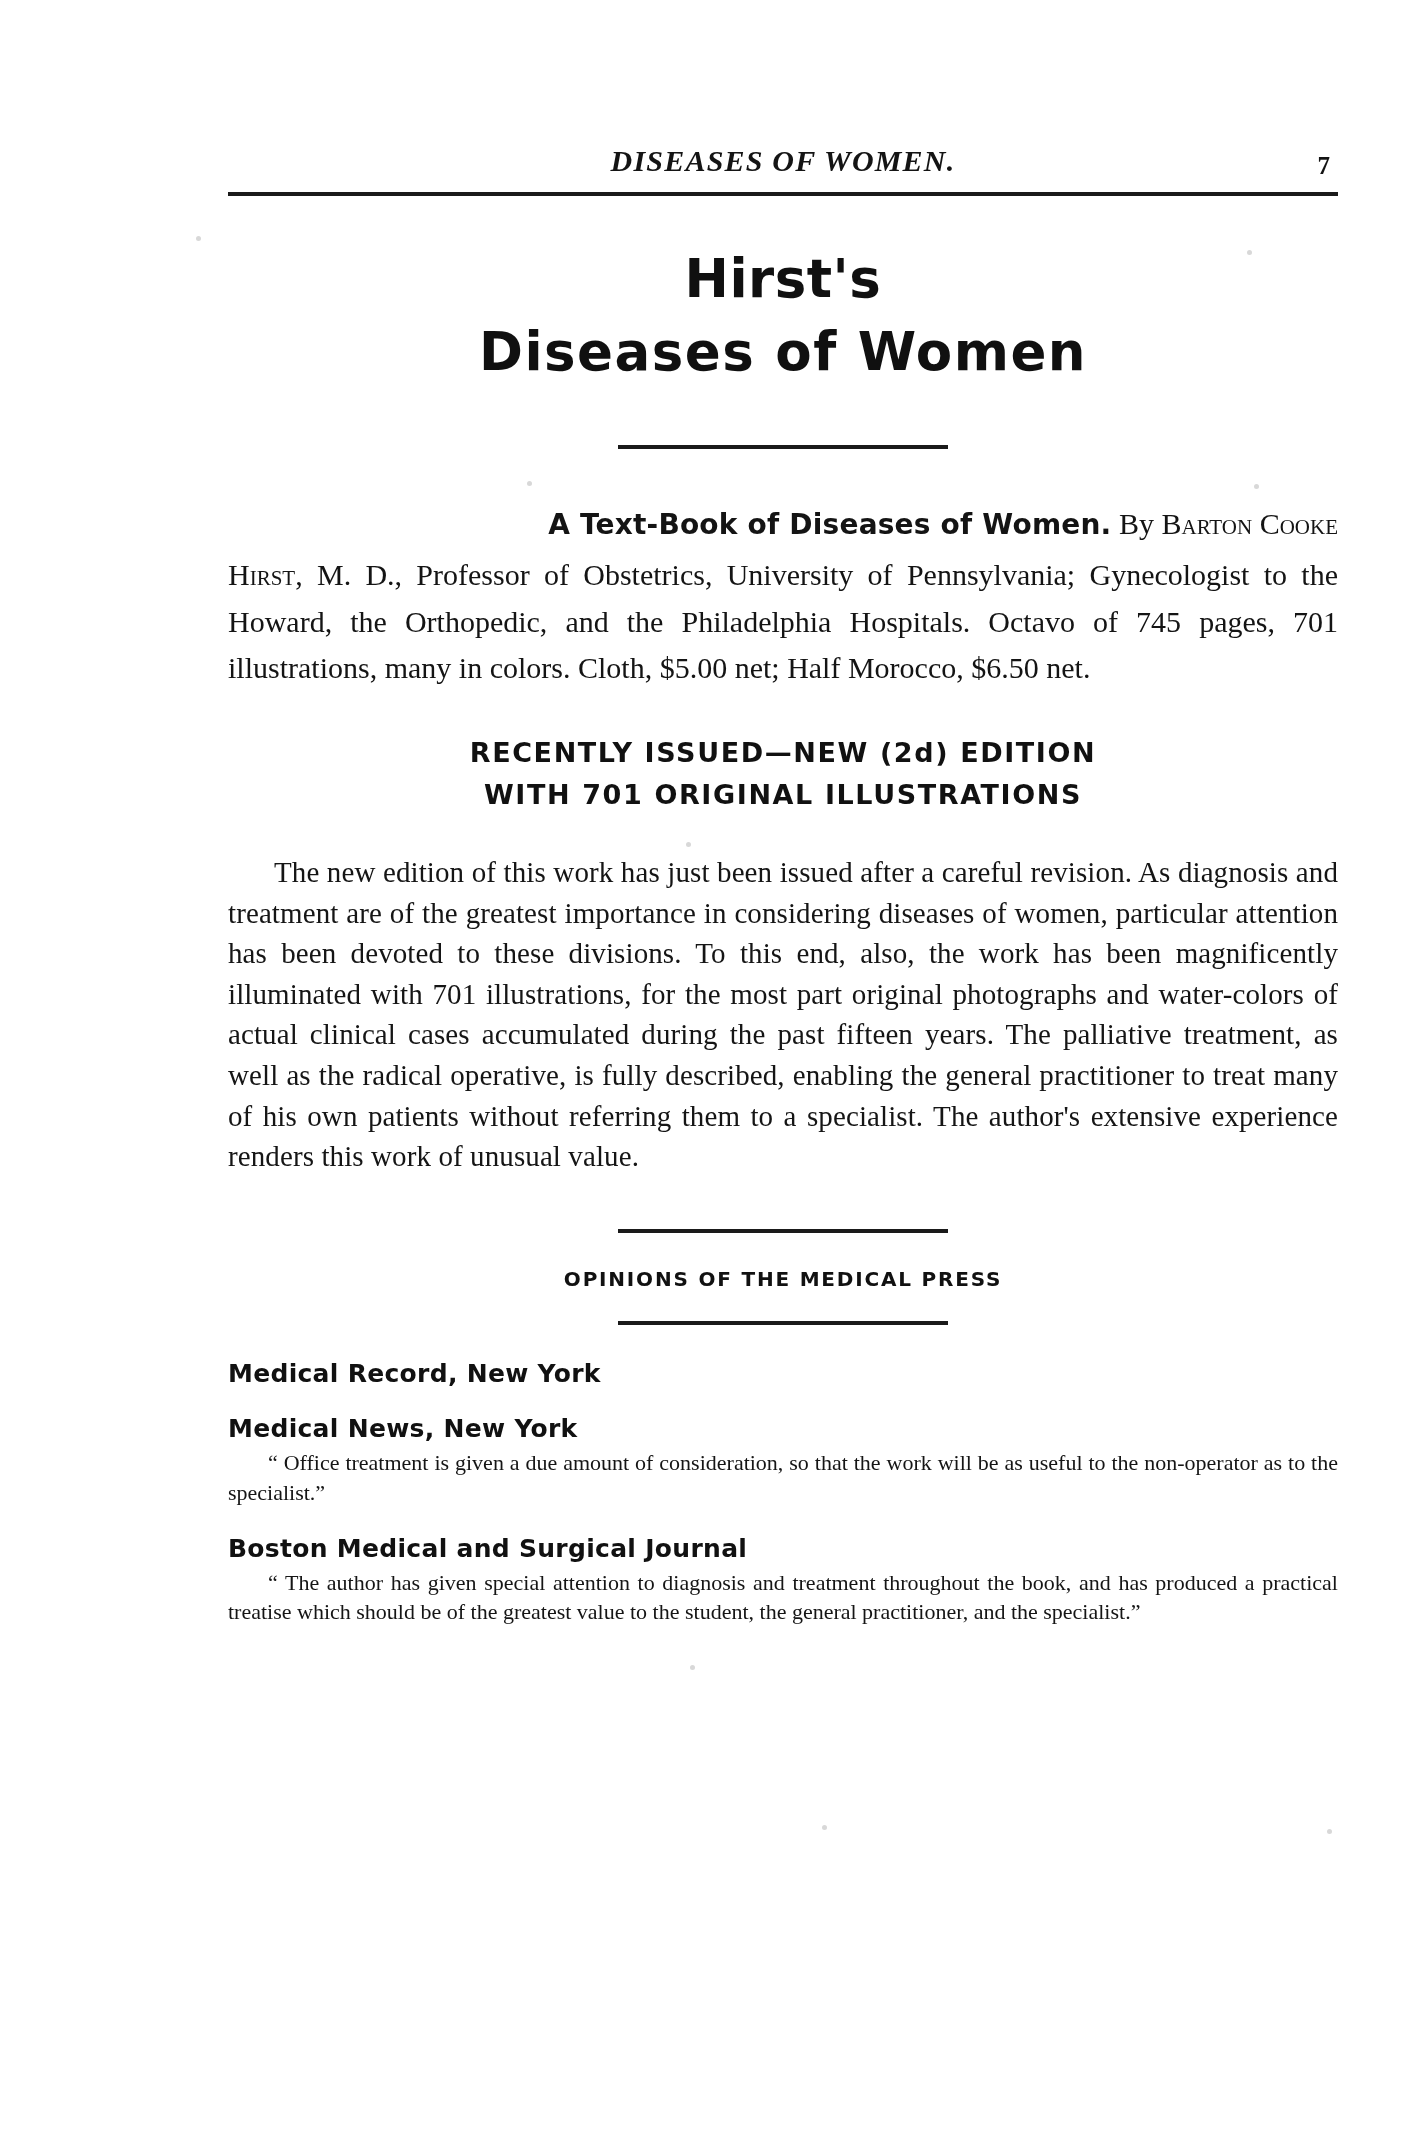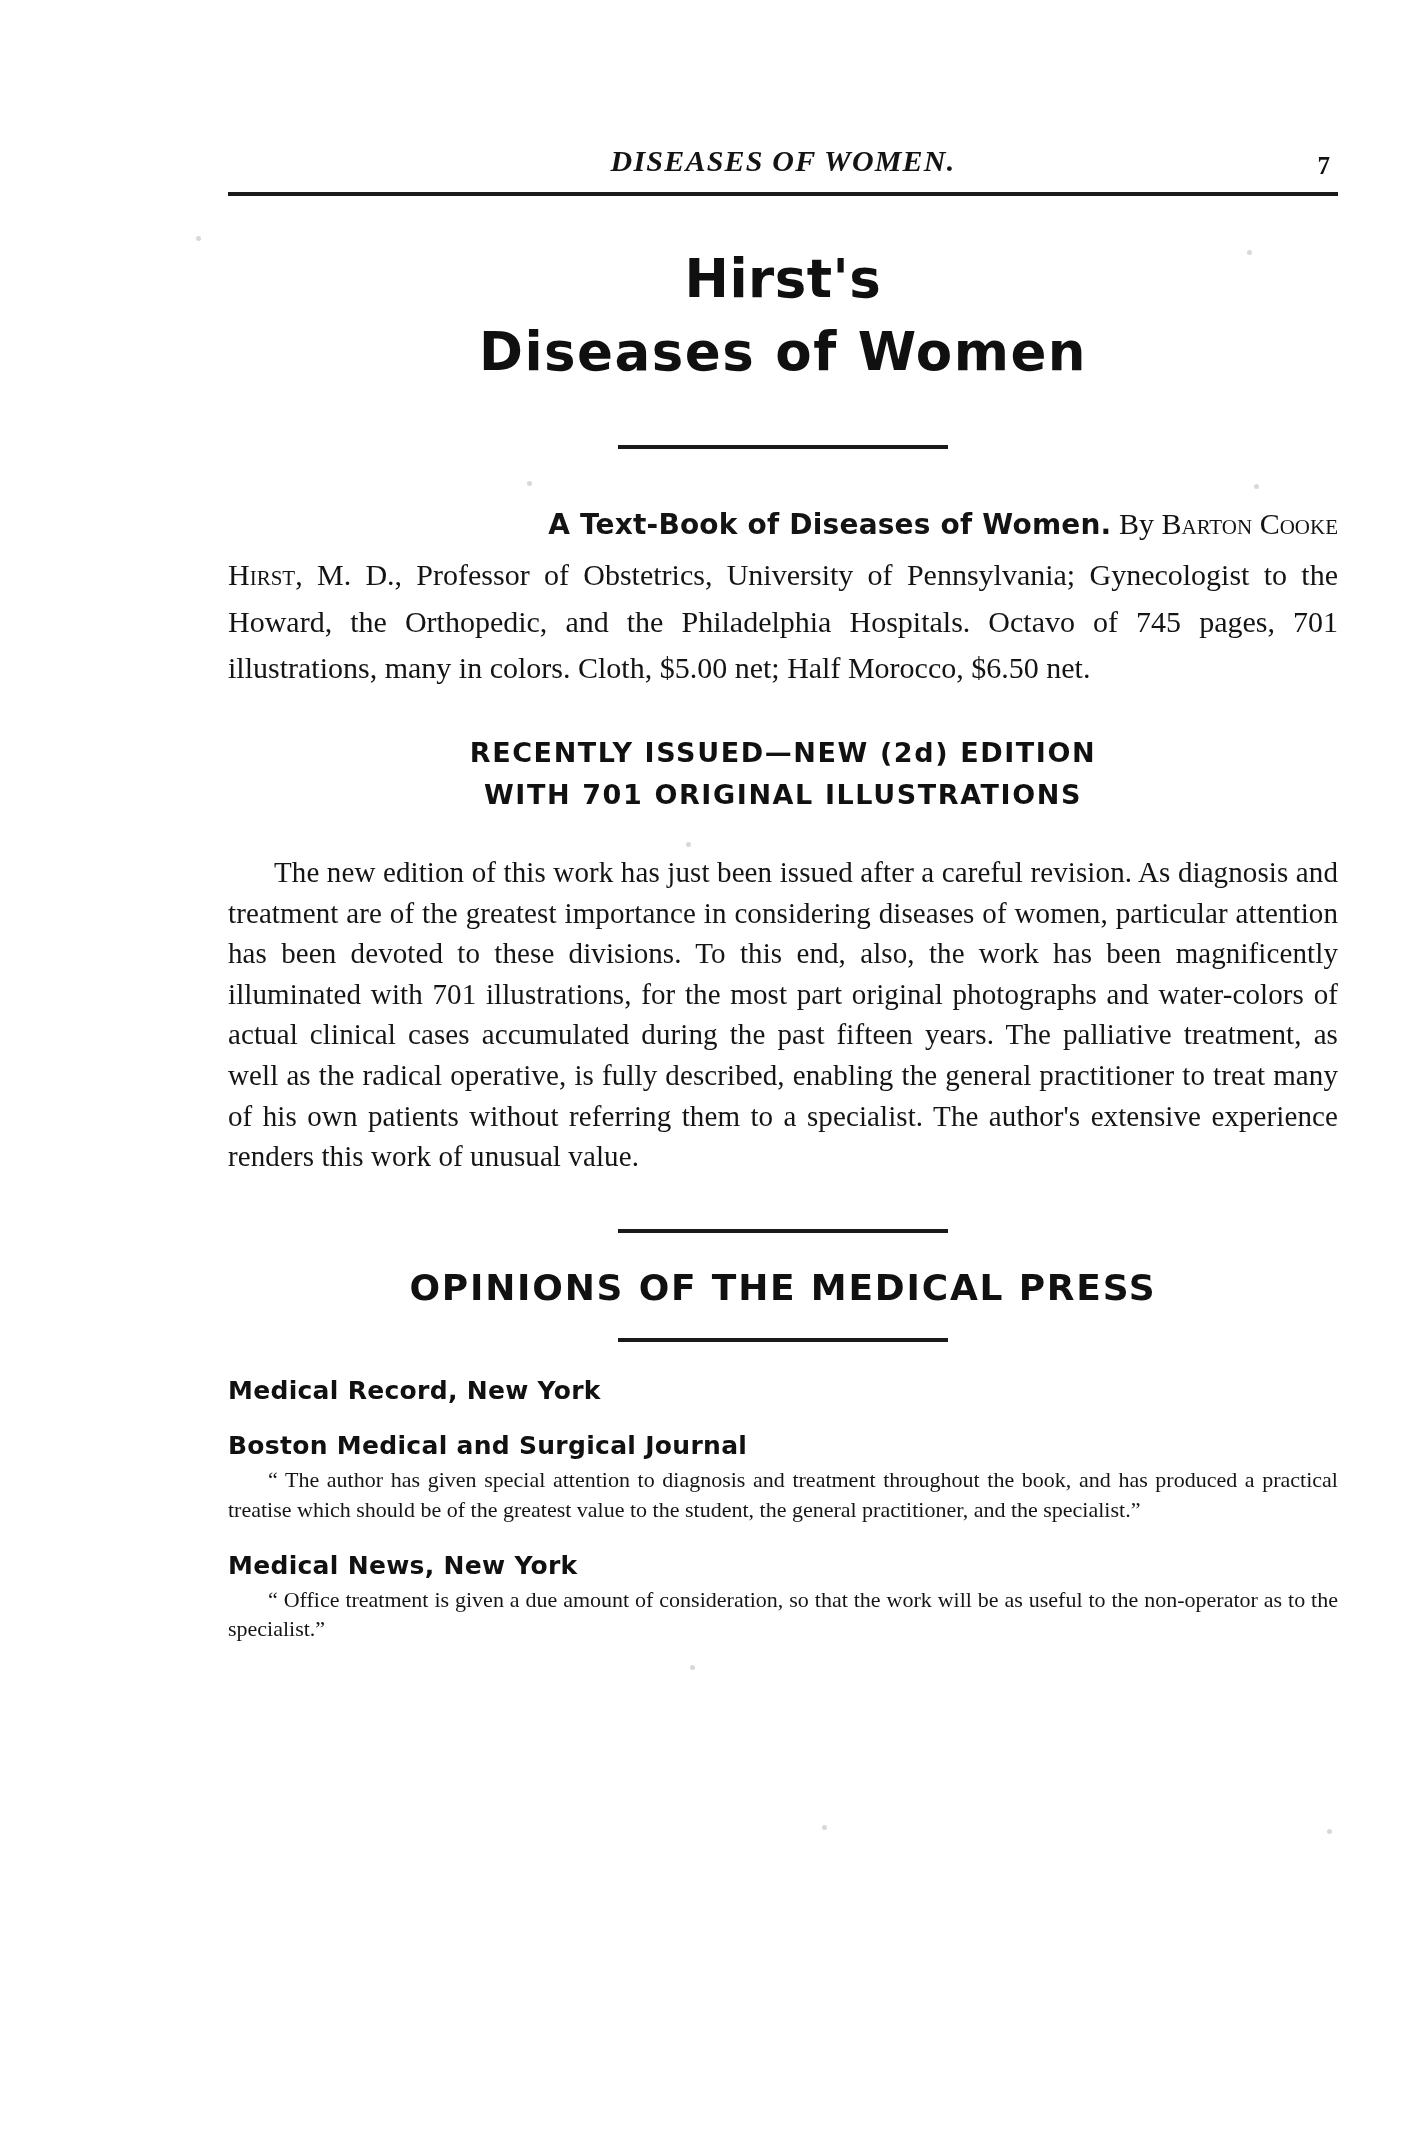--- a/index.html
+++ b/index.html
@@ -135,21 +135,21 @@
     width: 330px;
     height: 0;
     border-top: 4px solid #1a1a1a;
     margin: 52px auto 0 auto;
   }
   .opinions-head {
     text-align: center;
     margin-top: 34px;
     font-family: "DejaVu Sans", sans-serif;
     font-weight: bold;
-    font-size: 36px;
+    font-size: 20px;
     letter-spacing: 1.8px;
     color: #111111;
   }
   .rule-mid2 {
     width: 330px;
     height: 0;
     border-top: 4px solid #1a1a1a;
     margin: 30px auto 0 auto;
   }
   .quote-block {
@@ -215,27 +215,27 @@
 
     <div class="rule-mid"></div>
     <div class="opinions-head">OPINIONS OF THE MEDICAL PRESS</div>
     <div class="rule-mid2"></div>
 
     <div class="quote-block">
       <div class="quote-src">Medical Record, New York</div>
     </div>
 
     <div class="quote-block">
+      <div class="quote-src">Medical News, New York</div>
+      <div class="quote-text">“ Office treatment is given a due amount of consideration, so that the work will be as useful to the non-operator as to the specialist.”</div>
+    </div>
+
+    <div class="quote-block">
       <div class="quote-src">Boston Medical and Surgical Journal</div>
       <div class="quote-text">“ The author has given special attention to diagnosis and treatment throughout the book, and has produced a practical treatise which should be of the greatest value to the student, the general practitioner, and the specialist.”</div>
-    </div>
-
-    <div class="quote-block">
-      <div class="quote-src">Medical News, New York</div>
-      <div class="quote-text">“ Office treatment is given a due amount of consideration, so that the work will be as useful to the non-operator as to the specialist.”</div>
     </div>
 
   </div>
 
   <div class="speck" style="left:196px; top:236px; width:5px; height:5px;"></div>
   <div class="speck" style="left:1247px; top:250px; width:5px; height:5px;"></div>
   <div class="speck" style="left:527px; top:481px; width:5px; height:5px;"></div>
   <div class="speck" style="left:1254px; top:484px; width:5px; height:5px;"></div>
   <div class="speck" style="left:686px; top:842px; width:5px; height:5px;"></div>
   <div class="speck" style="left:690px; top:1665px; width:5px; height:5px;"></div>

